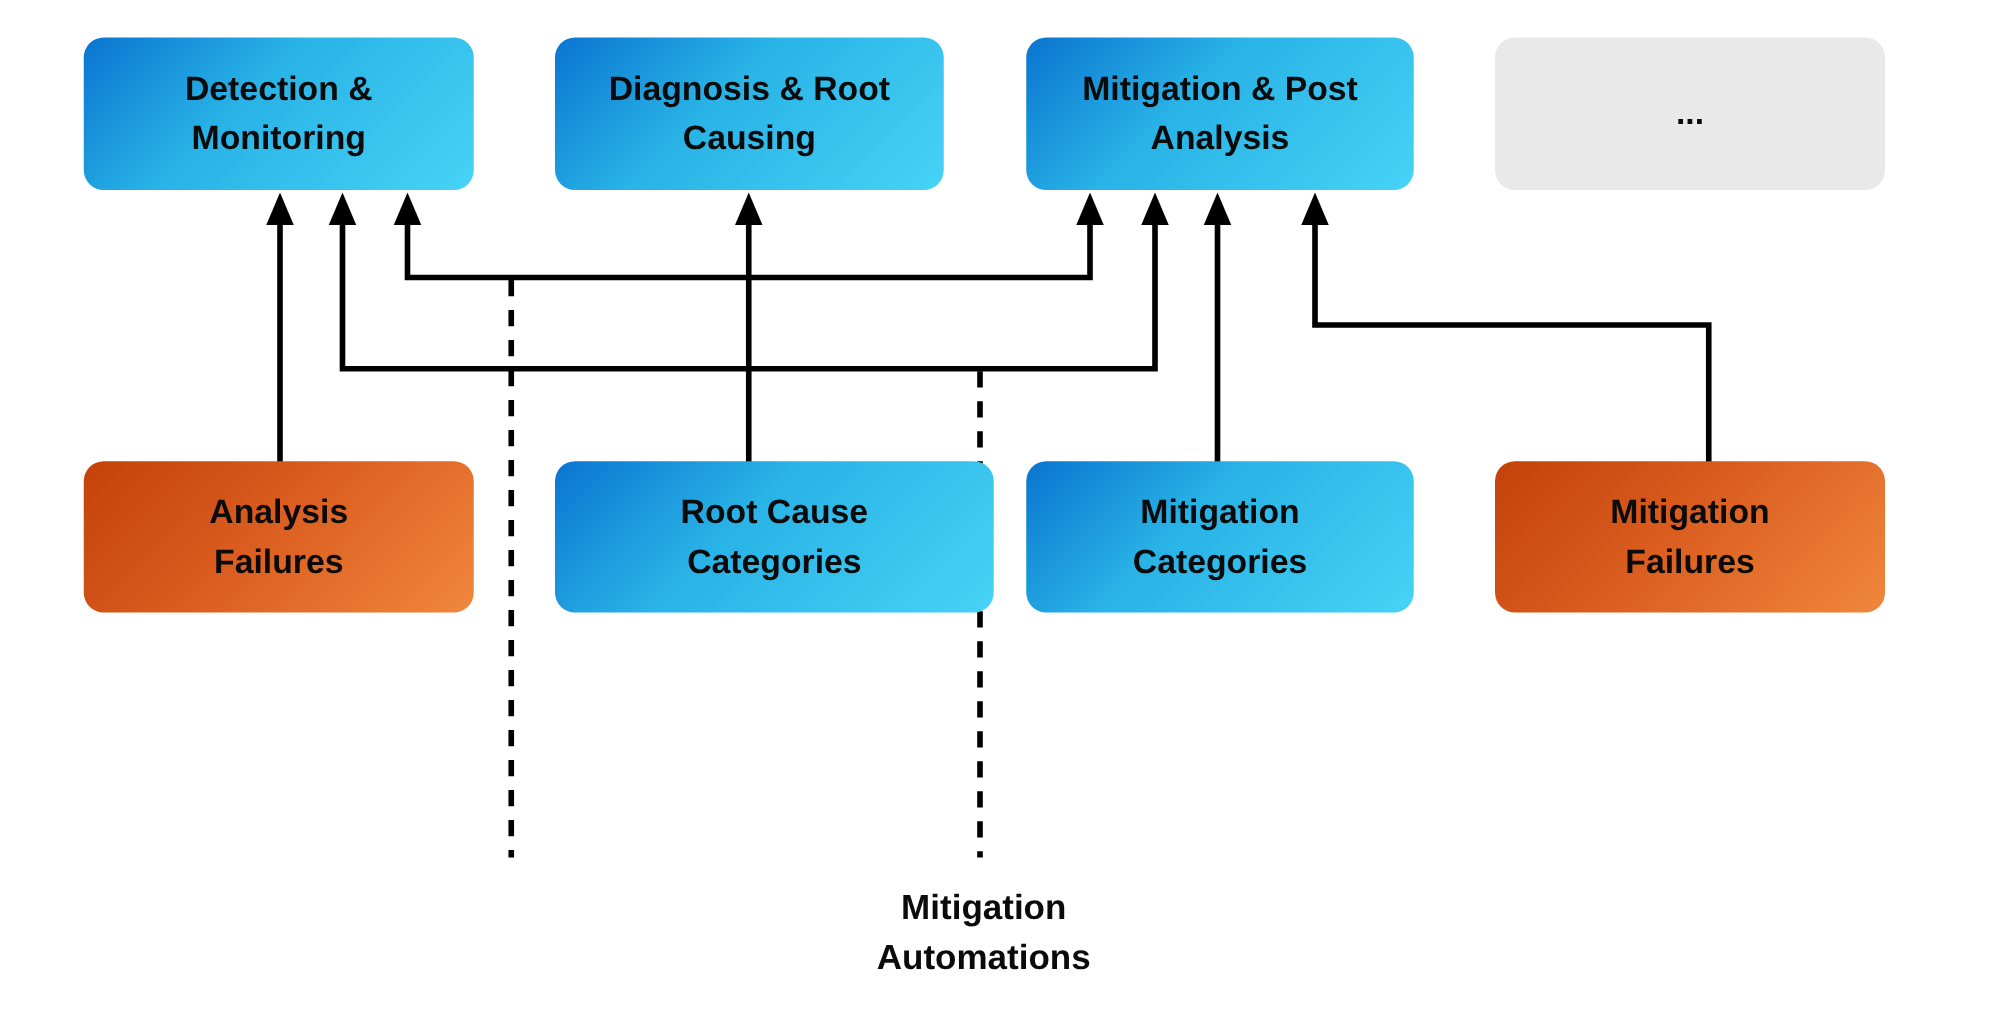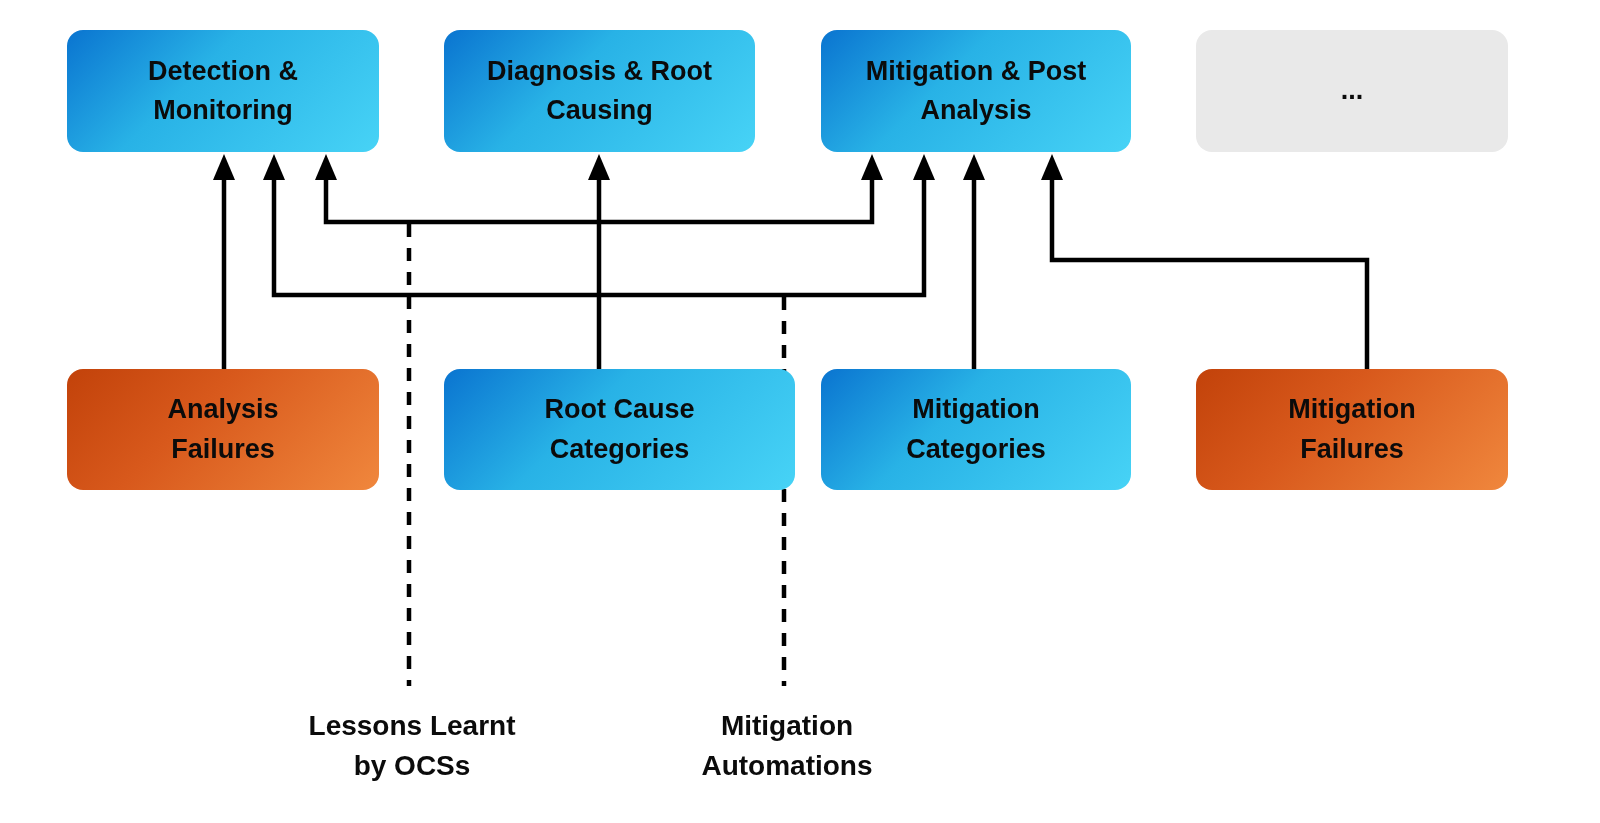--- a/index.html
+++ b/index.html
@@ -106,19 +106,17 @@
 
   <div class="box blue row-bottom" style="left:440px; width:351px">Root Cause
 Categories</div>
 
   <div class="box blue row-bottom" style="left:817px; width:310px">Mitigation
 Categories</div>
 
   <div class="box orange row-bottom" style="left:1192px; width:312px">Mitigation
 Failures</div>
 
-  <div class="dash-label" style="left:408px">Lessons Learnt
-by OCSs</div>
 
   <div class="dash-label" style="left:783px">Mitigation
 Automations</div>
 
 </div>
 
 </body></html>

